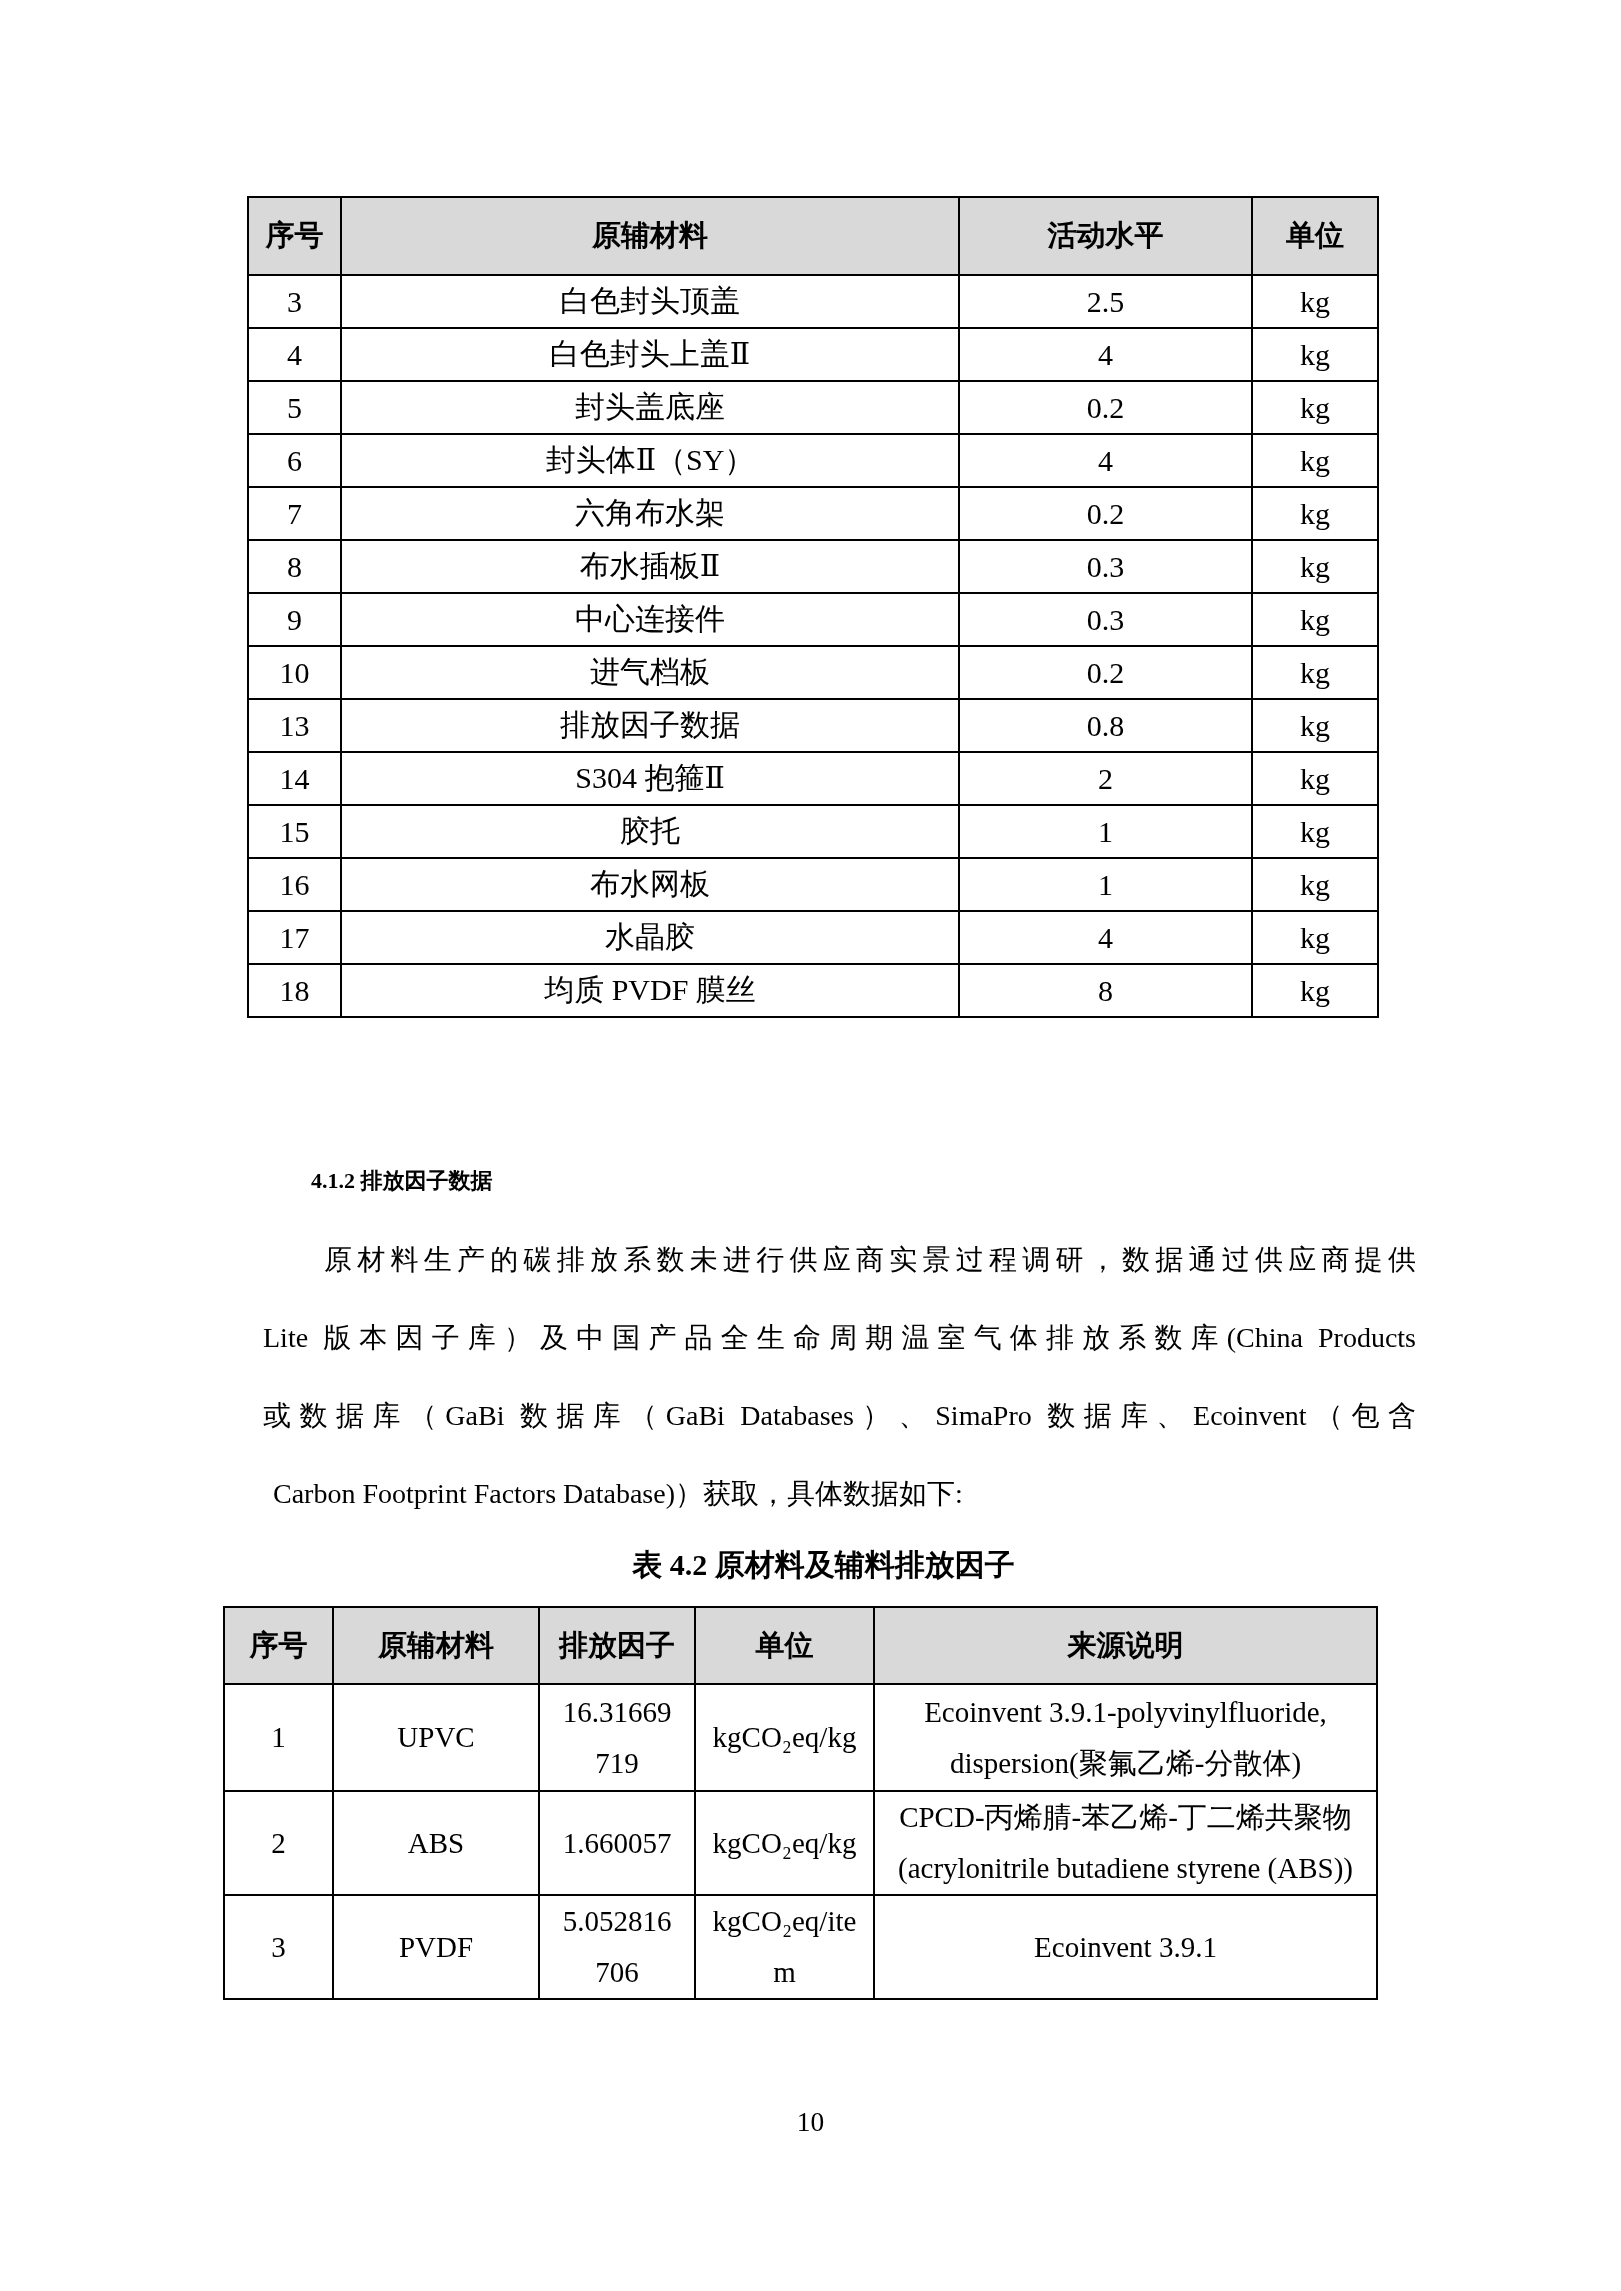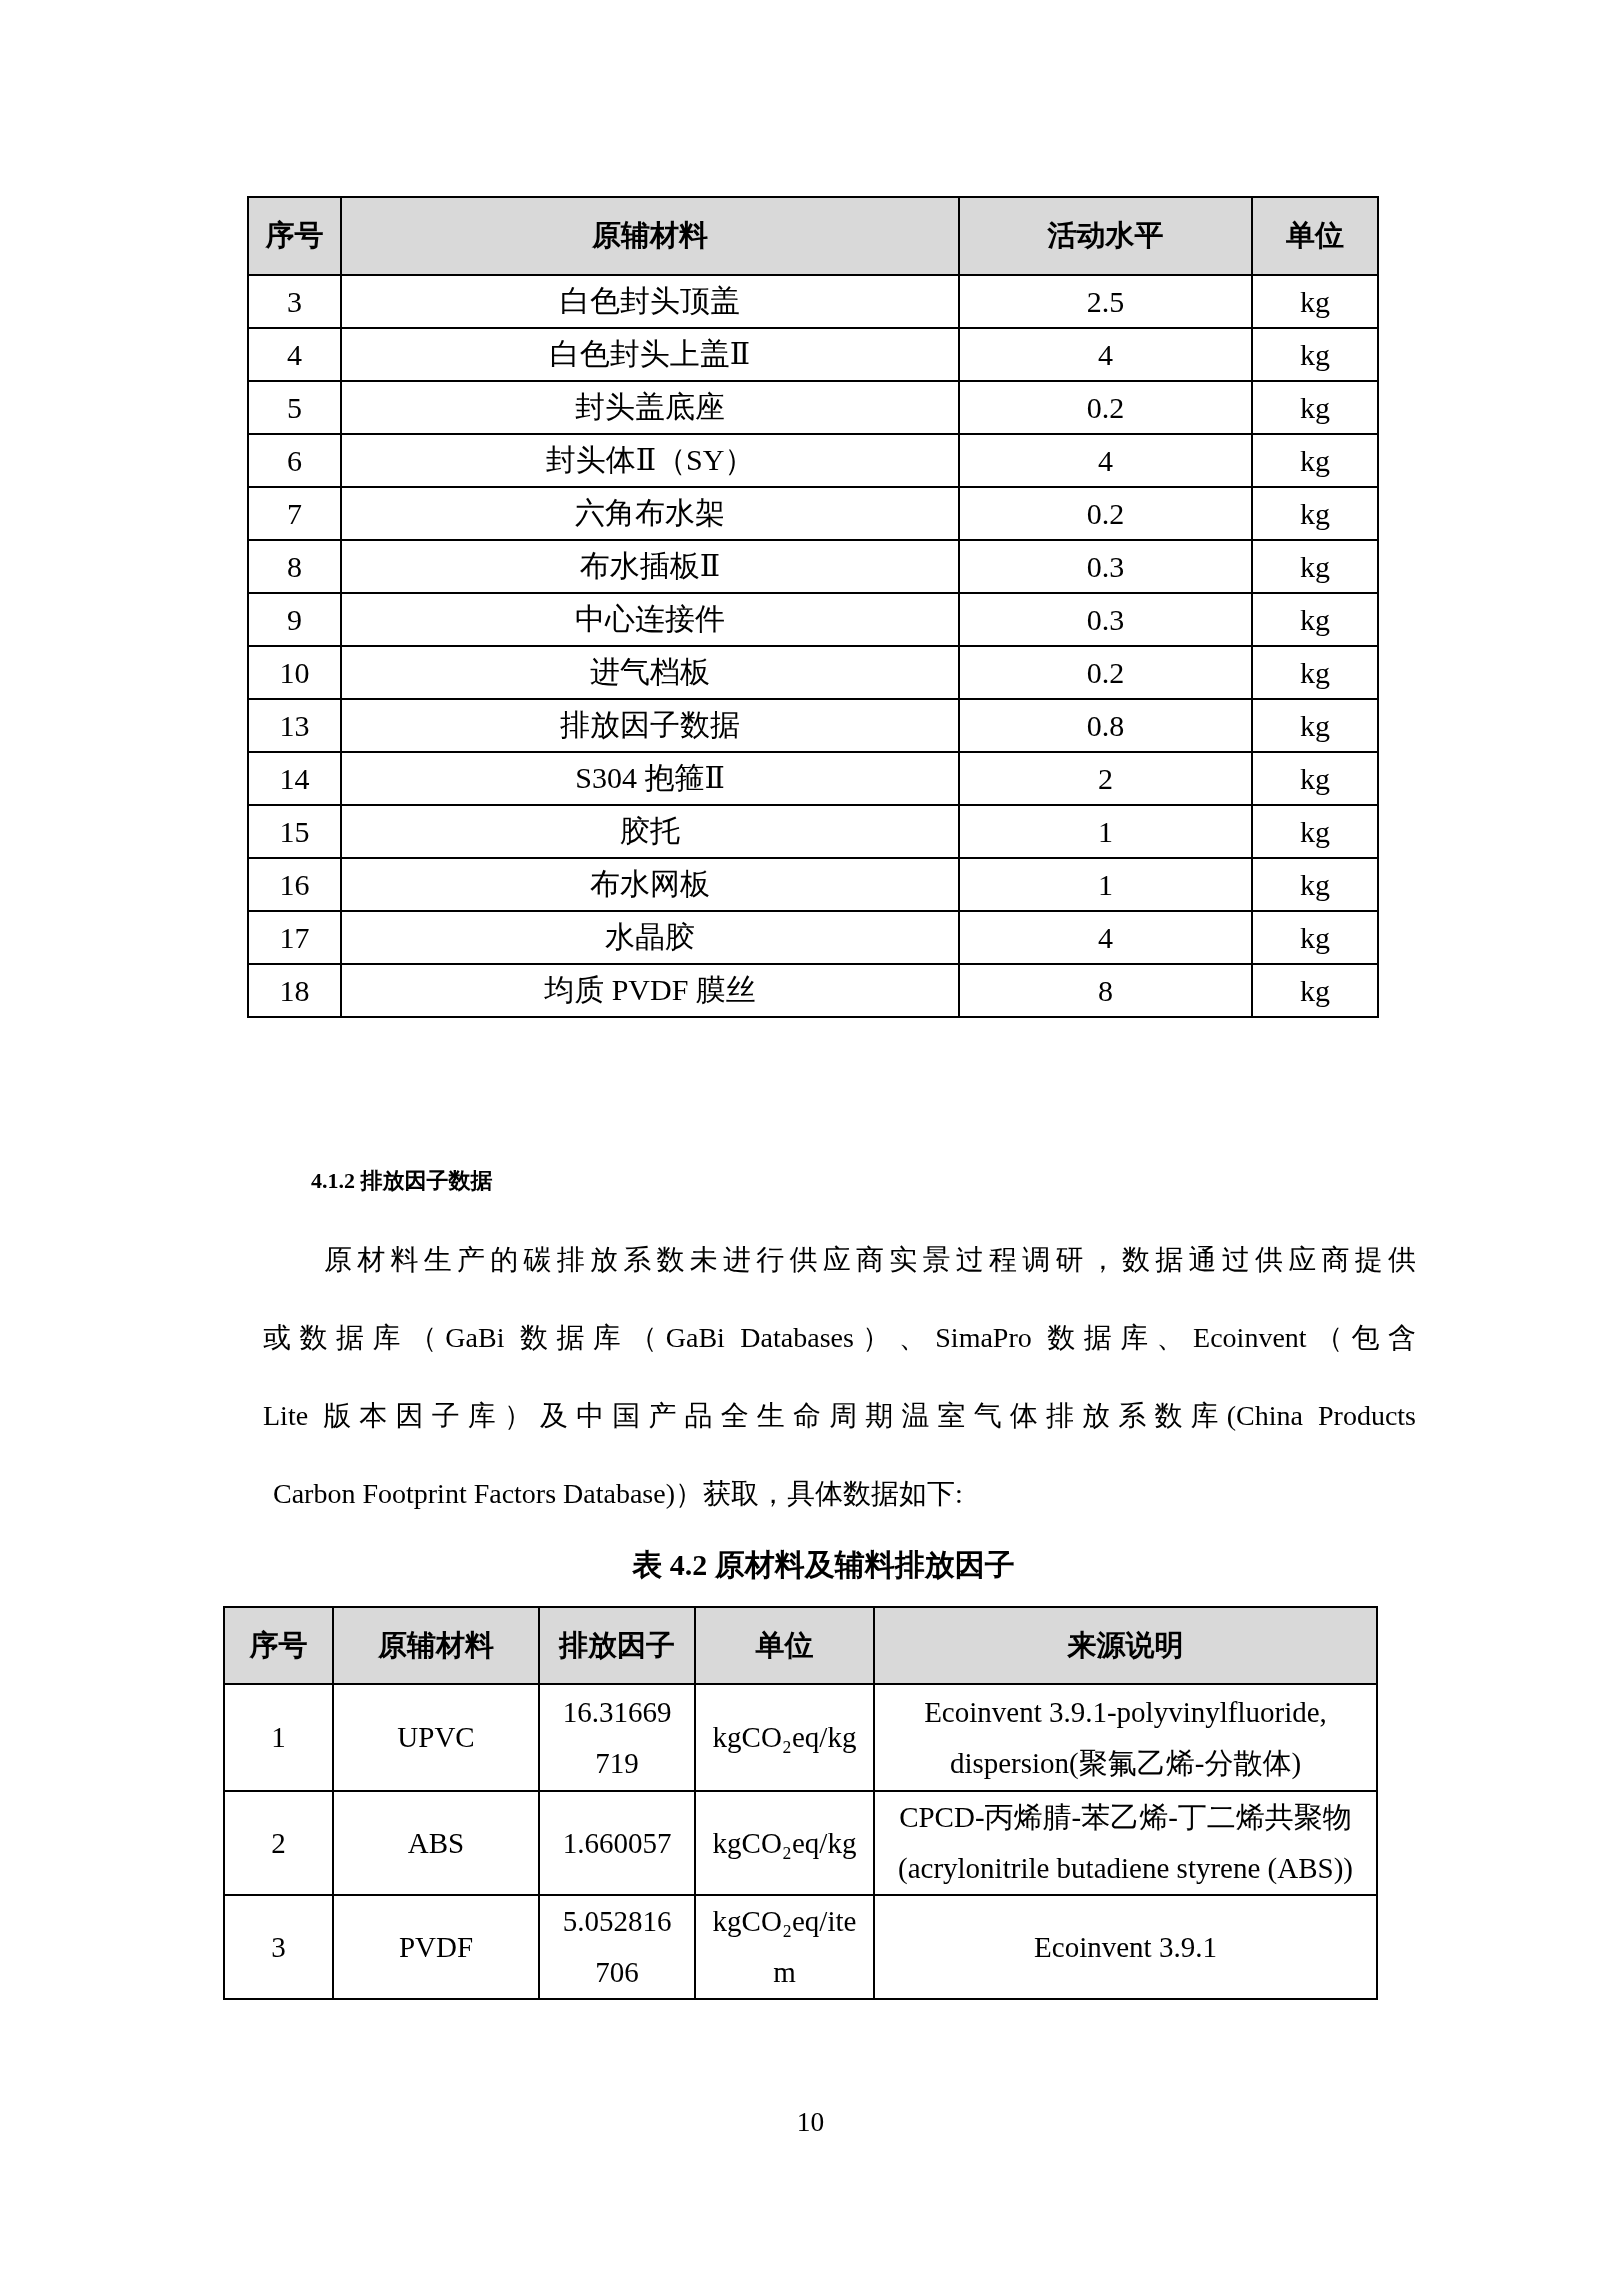--- a/index.html
+++ b/index.html
@@ -160,22 +160,22 @@
         <td>8</td>
         <td>kg</td>
       </tr>
     </tbody>
   </table>
 
   <h3 class="sec">4.1.2 排放因子数据</h3>
 
   <div class="para">
     <div class="pline first">原材料生产的碳排放系数未进行供应商实景过程调研，数据通过供应商提供</div>
+    <div class="pline">Lite 版本因子库）及中国产品全生命周期温室气体排放系数库(China Products</div>
     <div class="pline">或数据库（GaBi 数据库（GaBi Databases）、SimaPro 数据库、Ecoinvent（包含</div>
-    <div class="pline">Lite 版本因子库）及中国产品全生命周期温室气体排放系数库(China Products</div>
     <div class="pline last">Carbon Footprint Factors Database)）获取，具体数据如下:</div>
   </div>
 
   <div class="caption">表 4.2 原材料及辅料排放因子</div>
 
   <table class="t2">
     <colgroup>
       <col style="width:109px">
         <col style="width:206px">
         <col style="width:156px">

